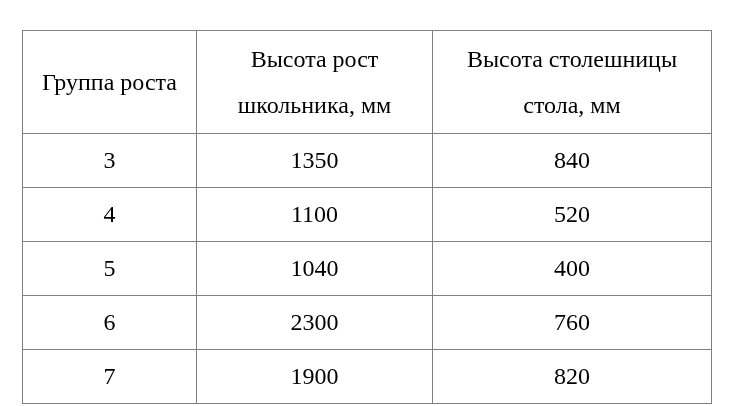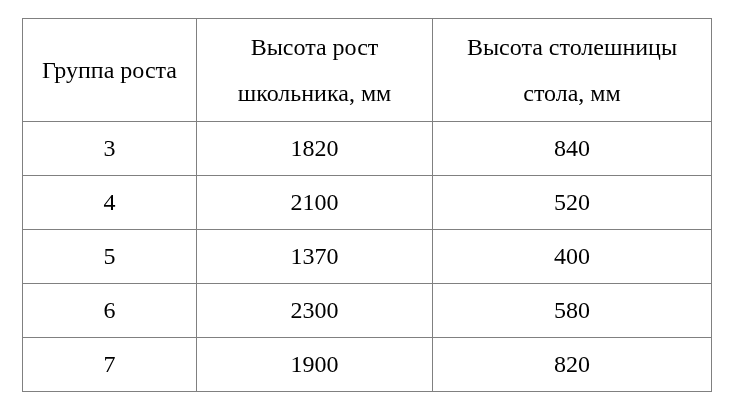--- a/index.html
+++ b/index.html
@@ -11,21 +11,21 @@
     height: 406px;
     background: #ffffff;
     font-family: "Liberation Serif", "DejaVu Serif", serif;
     color: #000000;
     overflow: hidden;
     position: relative;
   }
   .table-wrap {
     position: absolute;
     left: 22px;
-    top: 18px;
+    top: 30px;
   }
   table.data-table {
     border-collapse: collapse;
     table-layout: fixed;
     width: 689px;
   }
   table.data-table th,
   table.data-table td {
     border: 1px solid #808080;
     text-align: center;
@@ -71,37 +71,37 @@
         </th>
         <th>
           <span class="hline">Высота столешницы</span>
           <span class="hline">стола, мм</span>
         </th>
       </tr>
     </thead>
     <tbody>
       <tr class="body-row">
         <td>3</td>
-        <td>1820</td>
+        <td>1350</td>
         <td>840</td>
       </tr>
       <tr class="body-row">
         <td>4</td>
-        <td>2100</td>
+        <td>1100</td>
         <td>520</td>
       </tr>
       <tr class="body-row">
         <td>5</td>
-        <td>1370</td>
+        <td>1040</td>
         <td>400</td>
       </tr>
       <tr class="body-row">
         <td>6</td>
         <td>2300</td>
-        <td>580</td>
+        <td>760</td>
       </tr>
       <tr class="body-row">
         <td>7</td>
         <td>1900</td>
         <td>820</td>
       </tr>
     </tbody>
   </table>
 </div>
 

